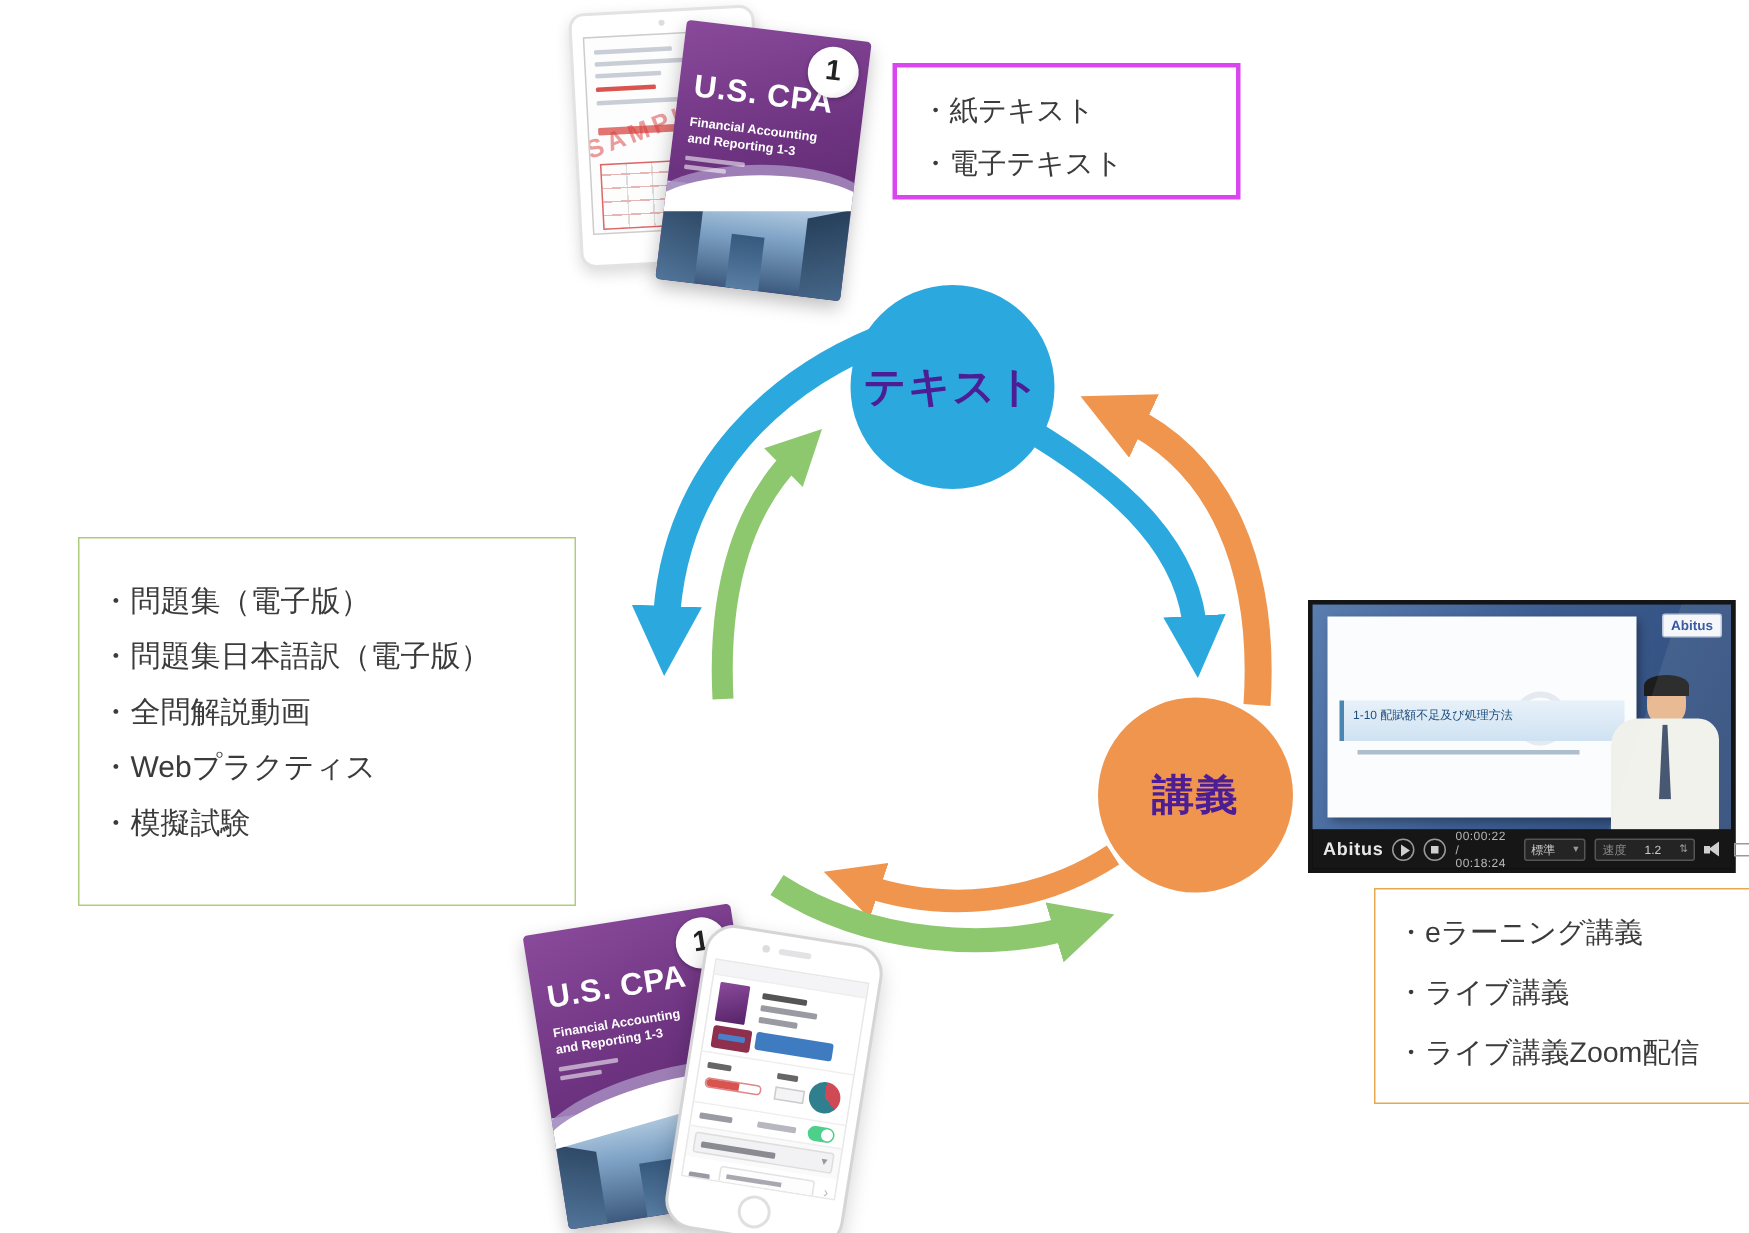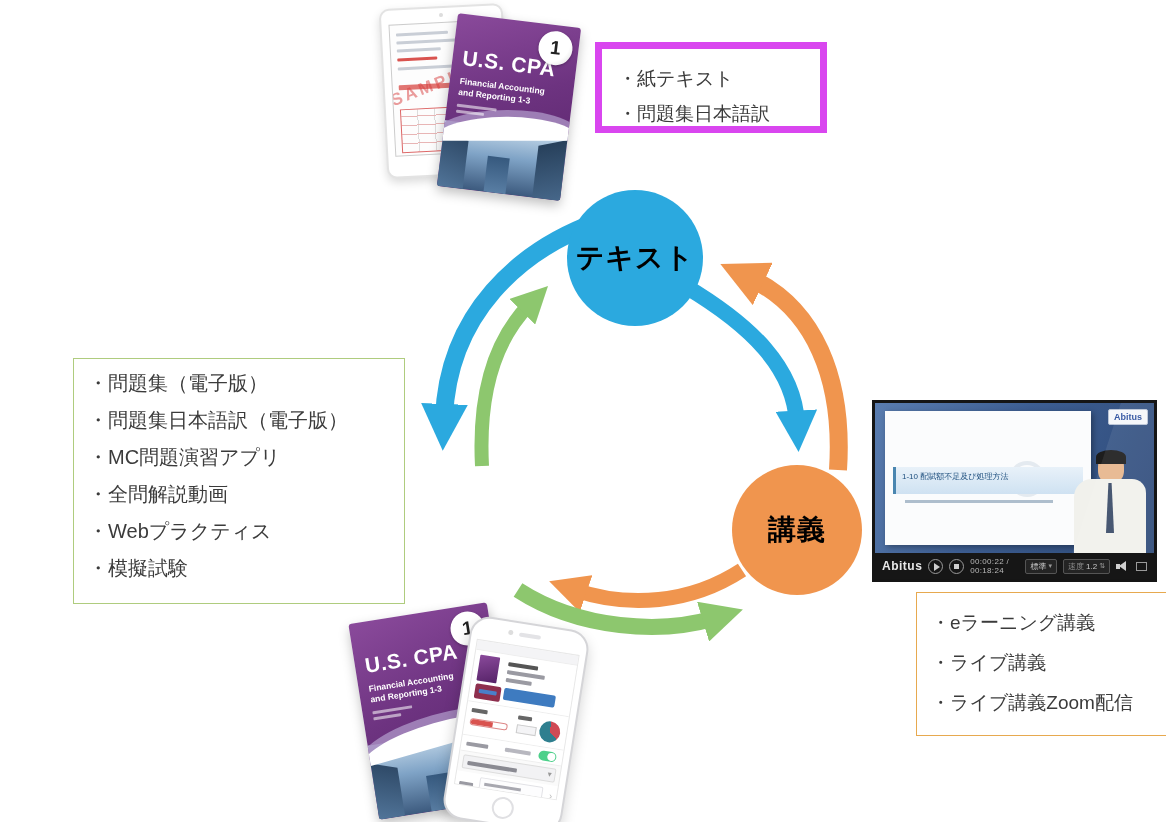--- a/index.html
+++ b/index.html
@@ -6,36 +6,36 @@
   body { background: #fff; }
   .canvas {
     position: relative; width: 1166px; height: 822px; background: #fff;
     font-family: "Liberation Sans", sans-serif; overflow: hidden; color: #3b3b3b;
   }
 
   
   .callout { position: absolute; background: #fff; }
   .c-item { white-space: nowrap; }
   .callout-text { left: 595px; top: 42px; width: 232px; height: 91px;
-    border: 7px solid #d946ef; padding: 12px 0 0 16px; font-size: 19px; }
+    border: 3px solid #d946ef; padding: 12px 0 0 16px; font-size: 19px; }
   .callout-text .c-item { line-height: 35px; }
-  .callout-workbook { left: 73px; top: 358px; width: 332px; height: 246px;
-    border: 1px solid #AFCC7E; padding: 6px 0 0 14px; font-size: 20px; }
+  .callout-workbook { left: 52px; top: 358px; width: 332px; height: 246px;
+    border: 1px solid #AFCC7E; padding: 24px 0 0 14px; font-size: 20px; }
   .callout-workbook .c-item { line-height: 37px; }
   .callout-lecture { left: 916px; top: 592px; width: 285px; height: 144px;
     border: 1px solid #E7A94F; padding: 10px 0 12px 14px; font-size: 19px; }
   .callout-lecture .c-item { line-height: 40px; }
 
   
   .node { position: absolute; border-radius: 50%; display: flex;
     align-items: center; justify-content: center; z-index: 2; }
   .node-text { left: 567px; top: 190px; width: 136px; height: 136px; background: #2BA9DF; }
   .node-lecture { left: 732px; top: 465px; width: 130px; height: 130px; background: #F0954E; }
   .node-workbook { left: 417px; top: 465px; width: 130px; height: 130px; background: #8DC76E; }
-  .node-label { color: #000000; font-weight: bold; font-size: 28px; letter-spacing: 1px; }
+  .node-label { color: #4c1d95; font-weight: bold; font-size: 28px; letter-spacing: 1px; }
 
   .arrows { position: absolute; left: 370px; top: 178px; z-index: 1; }
 
   
   .tablet { position: absolute; left: 383px; top: 6px; width: 124px; height: 170px;
     background: #fff; border: 2px solid #e3e3e3; border-radius: 10px;
     transform: rotate(-3deg); box-shadow: 0 4px 10px rgba(0,0,0,.15); z-index: 1; }
   .tablet-camera { position: absolute; top: 5px; left: 50%; width: 4px; height: 4px;
     margin-left: -2px; background: #ddd; border-radius: 50%; }
   .tablet-home { position: absolute; bottom: 4px; left: 50%; width: 10px; height: 10px;
@@ -119,21 +119,21 @@
   .v-bar { position: absolute; left: 0; right: 0; bottom: 0; height: 26px; background: #161616;
     display: flex; align-items: center; padding: 0 7px; gap: 6px; }
   .v-brand { color: #e8e8e8; font-size: 12px; font-weight: bold; letter-spacing: .5px; }
   .v-btn { width: 15px; height: 15px; border: 1px solid #9a9a9a; border-radius: 50%;
     position: relative; display: inline-block; flex: none; }
   .tri { position: absolute; left: 5px; top: 3px; border-left: 6px solid #cfcfcf;
     border-top: 4px solid transparent; border-bottom: 4px solid transparent; }
   .sq { position: absolute; left: 4px; top: 4px; width: 5px; height: 5px; background: #cfcfcf; }
   .v-time { color: #b9b9b9; font-size: 8px; letter-spacing: .3px; }
   .v-spacer { flex: 1; }
-  .v-box { display: inline-flex; align-items: center; gap: 2px; border: 1px solid #555;
+  .v-box { display: inline-flex; align-items: center; gap: 12px; border: 1px solid #555;
     background: #242424; color: #c9c9c9; font-size: 8px; padding: 1px 4px; border-radius: 2px; flex: none; }
   .v-dim { color: #8a8a8a; }
   .v-caret { font-size: 7px; color: #9a9a9a; }
   .v-vol { position: relative; width: 14px; height: 12px; flex: none; }
   .vol-body { position: absolute; left: 0; top: 4px; width: 4px; height: 5px; background: #cfcfcf; }
   .vol-cone { position: absolute; left: 3px; top: 1px; border-right: 7px solid #cfcfcf;
     border-top: 5px solid transparent; border-bottom: 5px solid transparent; }
   .v-fs { width: 11px; height: 9px; border: 1px solid #9a9a9a; flex: none; }
 
   
@@ -229,27 +229,26 @@
         <span>and Reporting 1-3</span>
       </div>
       <div class="vol-badge">
         <span>1</span>
       </div>
     </div>
   </div>
 
   <div class="callout callout-text">
     <div class="c-item">・紙テキスト</div>
-    <div class="c-item">・問題集日本語訳</div>
+    <div class="c-item">・電子テキスト</div>
   </div>
 
   <div class="callout callout-workbook">
     <div class="c-item">・問題集（電子版）</div>
     <div class="c-item">・問題集日本語訳（電子版）</div>
-    <div class="c-item">・MC問題演習アプリ</div>
     <div class="c-item">・全問解説動画</div>
     <div class="c-item">・Webプラクティス</div>
     <div class="c-item">・模擬試験</div>
   </div>
 
   <div class="callout callout-lecture">
     <div class="c-item">・eラーニング講義</div>
     <div class="c-item">・ライブ講義</div>
     <div class="c-item">・ライブ講義Zoom配信</div>
   </div>

